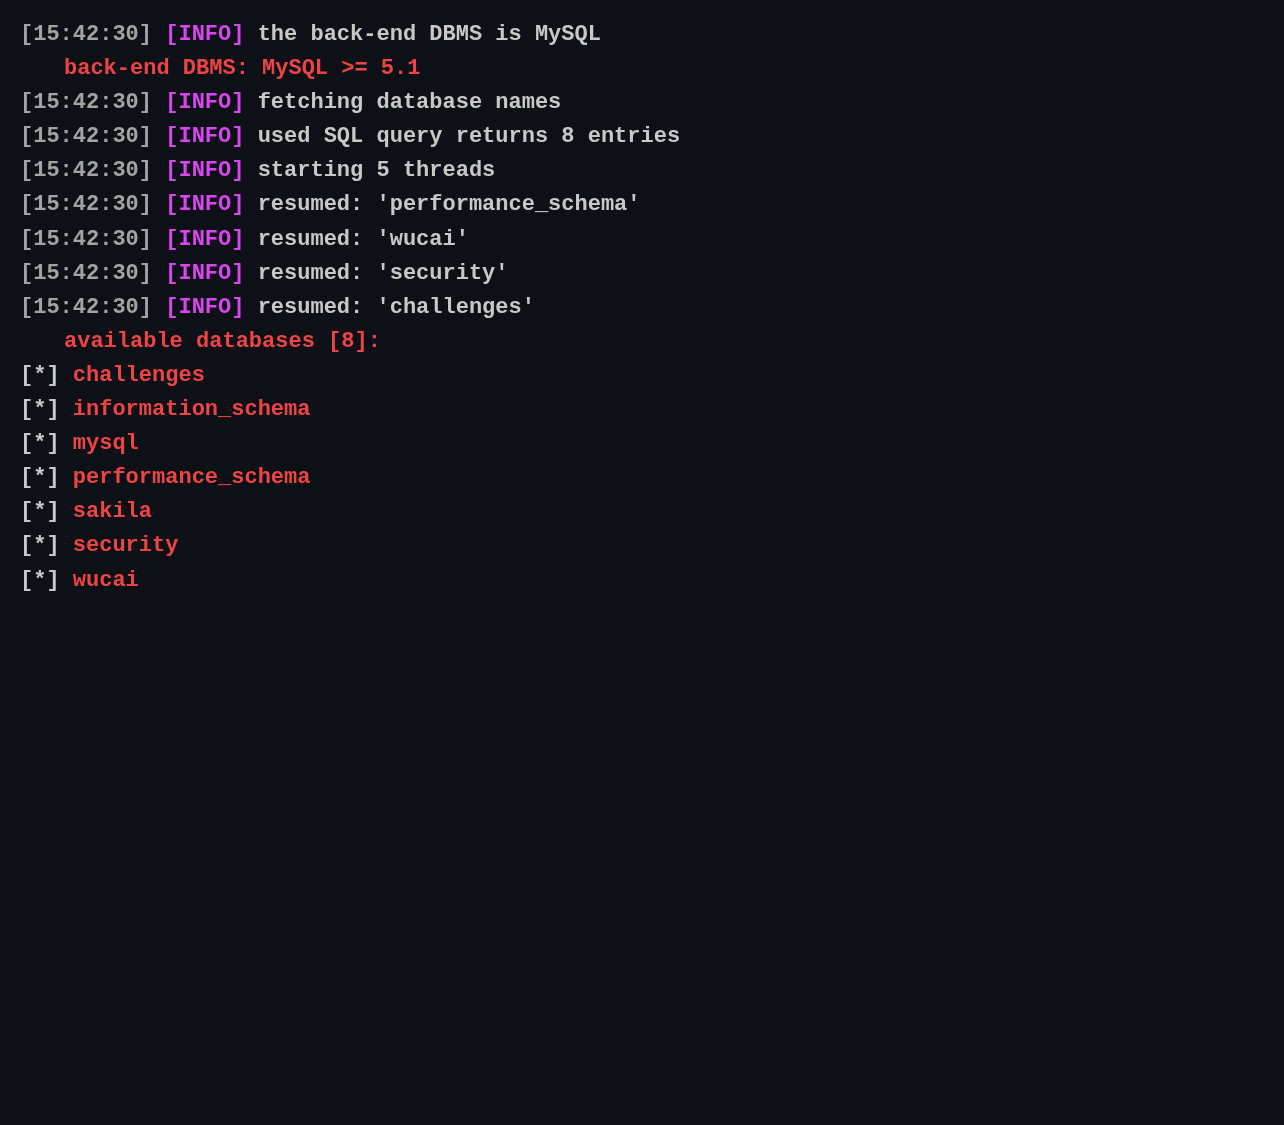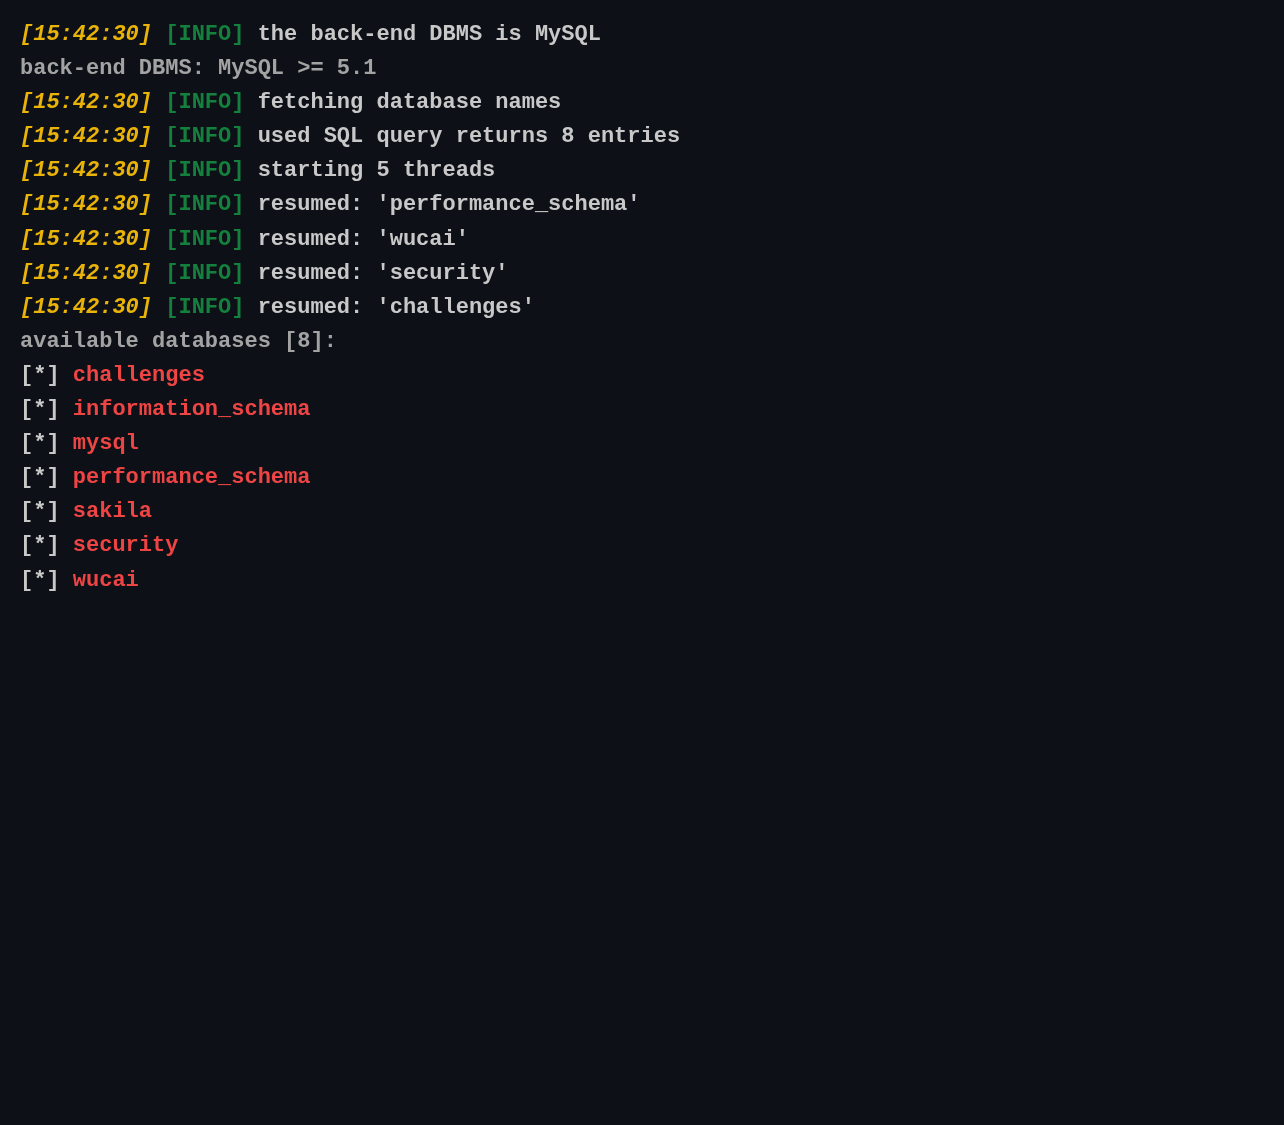--- a/index.html
+++ b/index.html
@@ -24,34 +24,34 @@
       color: #c8c8c8;
       line-height: 1.55;
     }
 
     .line {
       display: block;
       white-space: pre;
     }
 
     .timestamp {
-      color: #eab308;
-      font-style: italic;
+      color: #a3a3a3;
     }
 
     .info-tag {
-      color: #15803d;
+      color: #d946ef;
     }
 
     .message {
       color: #c8c8c8;
     }
 
     .plain {
-      color: #a3a3a3;
+      color: #ef4444;
+      margin-left: 44px;
     }
 
     .db-item {
       color: #ef4444;
     }
 
     .bracket-star {
       color: #c8c8c8;
     }
   </style>

